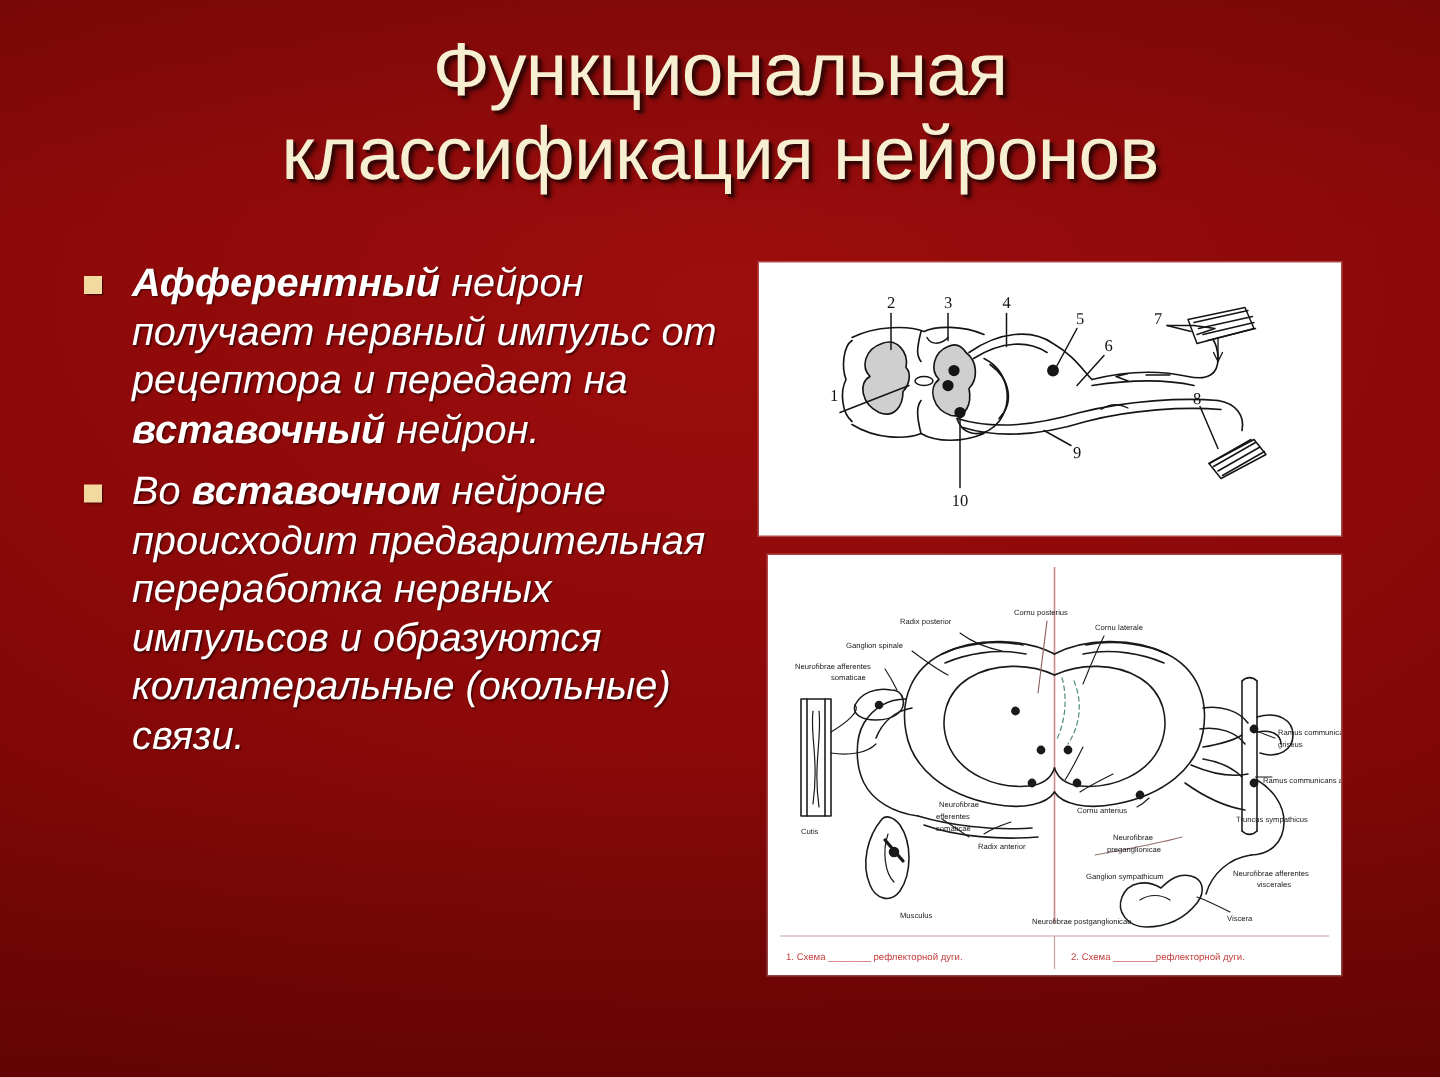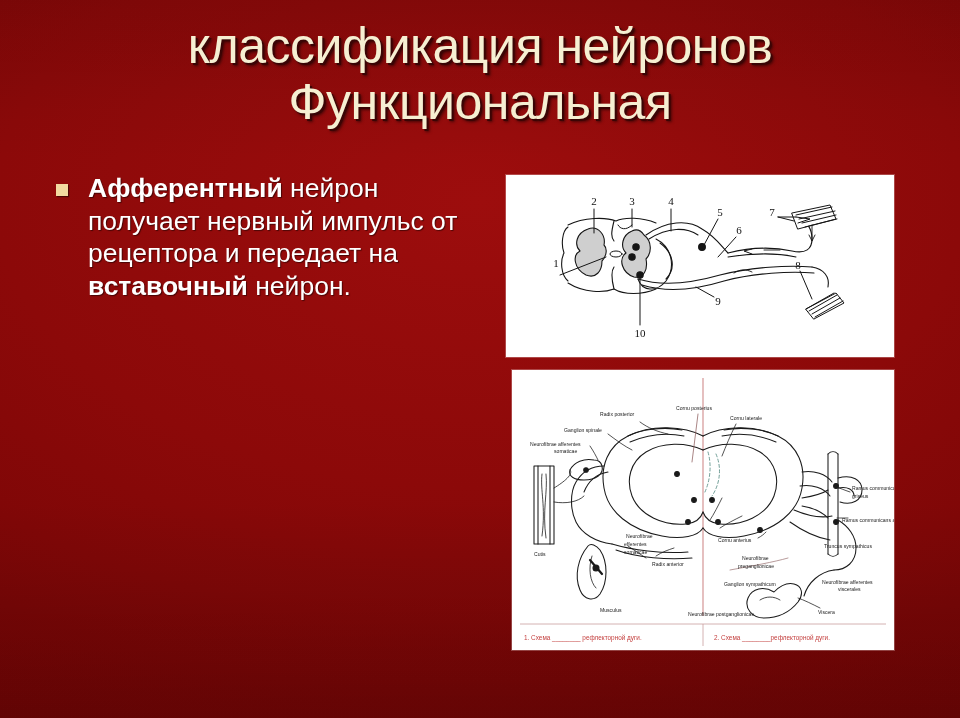--- a/index.html
+++ b/index.html
@@ -52,20 +52,21 @@
     white-space: nowrap;
   }
 
   
   .bullets {
     position: absolute;
     left: 46px;
     top: 172px;
     width: 450px;
     z-index: 3;
+    font-style: italic;
   }
   .bullet-item {
     position: relative;
     padding-left: 42px;
     margin-bottom: 9px;
   }
   .bullet-marker {
     position: absolute;
     left: 10px;
     top: 12px;
@@ -125,31 +126,35 @@
     font-size: 6.4px;
     fill: #c4403f;
   }
 </style>
 </head>
 <body>
 
 <div id="slide">
 
   <div class="title-block">
+    <div class="title-line">Функциональная</div>
     <div class="title-line">классификация нейронов</div>
-    <div class="title-line">Функциональная</div>
   </div>
 
   <div class="bullets">
 
     <div class="bullet-item">
       <span class="bullet-marker"></span>
       <div class="bullet-text"><b>Афферентный</b><span> нейрон получает нервный импульс от рецептора и передает на </span><b>вставочный</b><span> нейрон.</span></div>
     </div>
 
+    <div class="bullet-item">
+      <span class="bullet-marker"></span>
+      <div class="bullet-text"><span>Во </span><b>вставочном</b><span> нейроне происходит предварительная переработка нервных импульсов и образуются коллатеральные (окольные) связи.</span></div>
+    </div>
 
 
   </div>
 
   <div class="panel" id="panel-top">
     <svg viewBox="0 0 388 182" preserveAspectRatio="xMidYMid meet">
       <g fill="none" stroke="#151515" stroke-width="1.1" stroke-linecap="round" stroke-linejoin="round">
 
         <path d="M62 52 C 56 56, 55 70, 58 78 C 54 86, 55 100, 62 106"></path>
         <path d="M62 50 C 78 42, 100 42, 110 46 C 118 42, 136 42, 150 48"></path>

